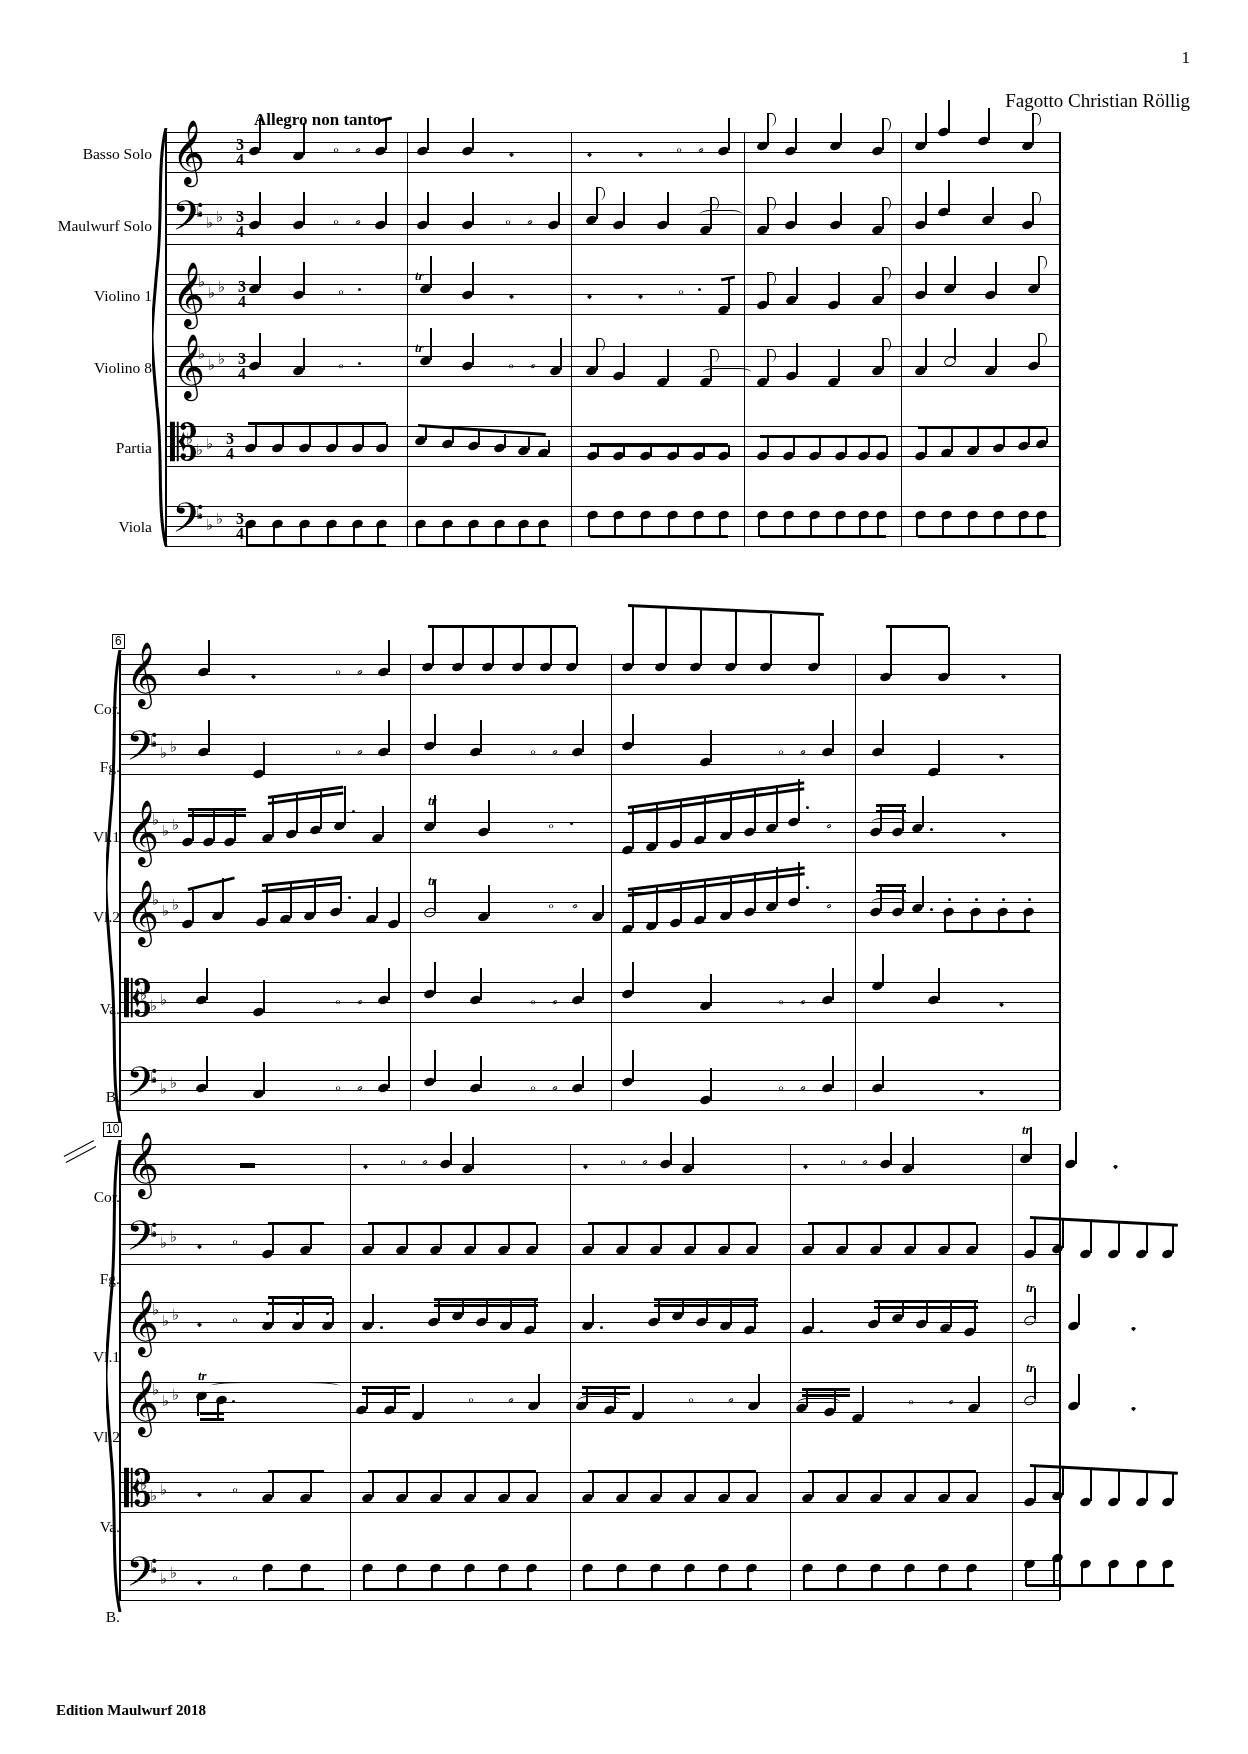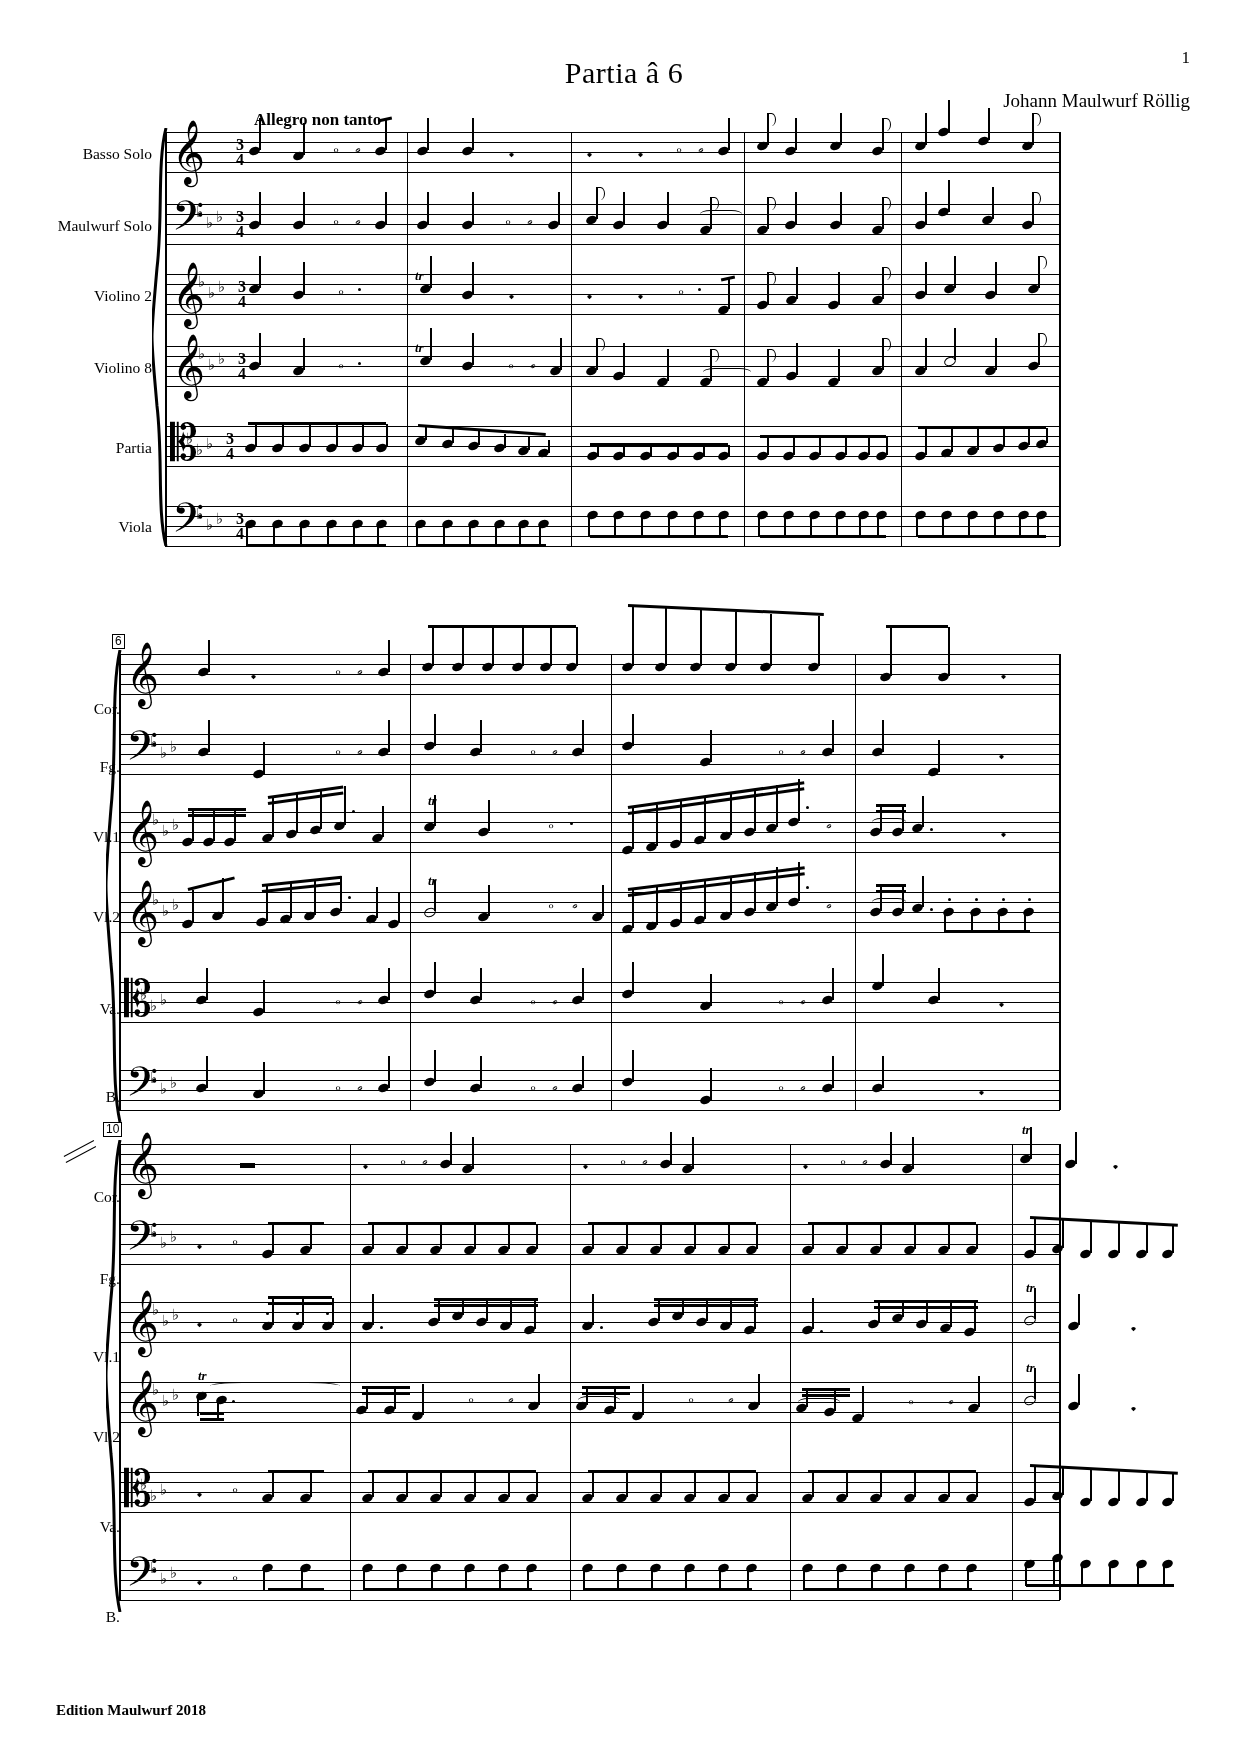--- a/index.html
+++ b/index.html
@@ -210,30 +210,29 @@
     background: #000;
     border-radius: 50%;
   }
 </style>
 </head>
 <body>
 
 <div class="page">
 
   <div class="page-number">1</div>
-  <div class="doc-title">Partia â 6</div>
-  <div class="composer">Johann Maulwurf Röllig</div>
+  <div class="composer">Fagotto Christian Röllig</div>
   <div class="tempo" style="left:254px; top:110px;">Allegro non tanto</div>
   <div class="footer">Edition Maulwurf 2018</div>
 
   <div class="system" style="left:0; top:0;">
 
     <div class="instrument-label" style="left:20px; top:145px; width:132px;">Basso Solo</div>
     <div class="instrument-label" style="left:20px; top:217px; width:132px;">Maulwurf Solo</div>
-    <div class="instrument-label" style="left:20px; top:287px; width:132px;">Violino 2</div>
+    <div class="instrument-label" style="left:20px; top:287px; width:132px;">Violino 1</div>
     <div class="instrument-label" style="left:20px; top:359px; width:132px;">Violino 8</div>
     <div class="instrument-label" style="left:20px; top:439px; width:132px;">Partia</div>
     <div class="instrument-label" style="left:20px; top:518px; width:132px;">Viola</div>
 
     <div class="brace" style="left:152px; top:128px;">
       <svg width="16" height="418" viewBox="0 0 16 418">
         <path d="M14 0 C5 35 11 90 5 140 C2 175 0 195 0 209 C0 223 2 243 5 278 C11 328 5 383 14 418" fill="none" stroke="#000" stroke-width="3"></path>
       </svg>
     </div>
 

